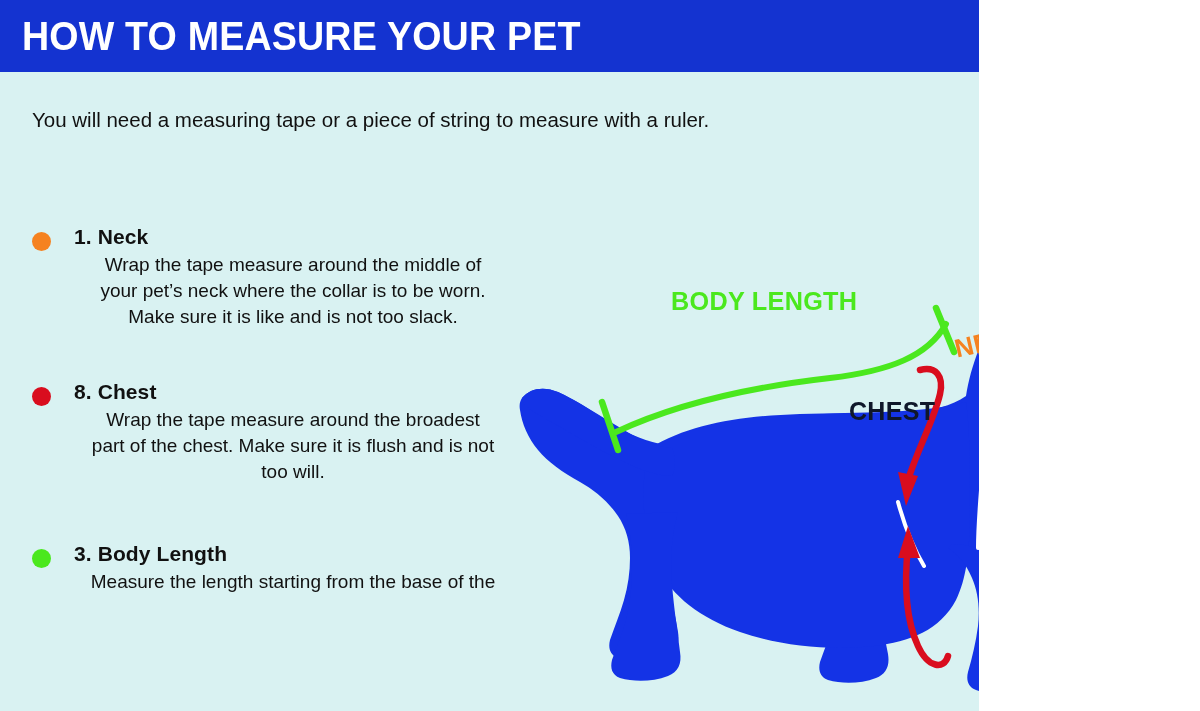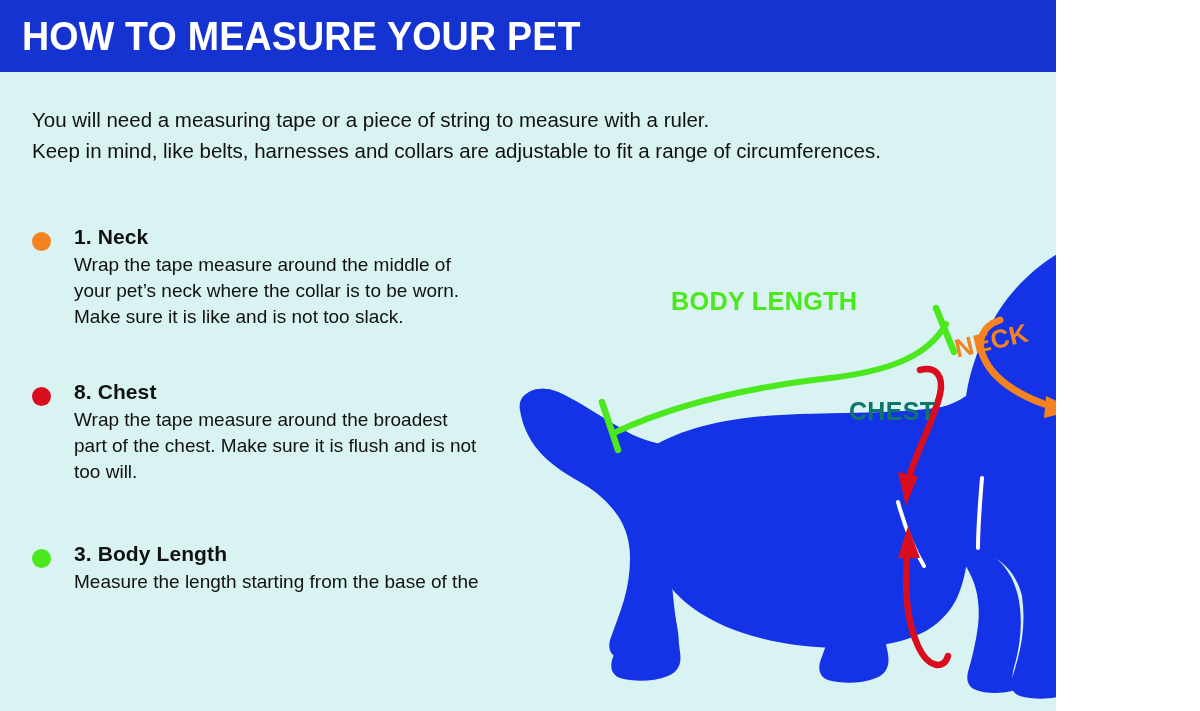--- a/index.html
+++ b/index.html
@@ -2,21 +2,21 @@
 <html><head>
 <meta charset="utf-8">
 <style>
   html, body {
     margin: 0;
     padding: 0;
     background: #ffffff;
   }
   #page {
     position: relative;
-    width: 1056px;
+    width: 979px;
     height: 711px;
     background: #d9f2f2;
     overflow: hidden;
     font-family: "Liberation Sans", sans-serif;
   }
 
   
   #header-bar {
     position: absolute;
     left: 0; top: 0;
@@ -73,21 +73,21 @@
     font-weight: bold;
     line-height: 26px;
     letter-spacing: 0.1px;
     margin-bottom: 2px;
   }
   .step-desc {
     color: #111111;
     font-size: 19px;
     line-height: 26px;
   }
-  .step-desc .line { display: block; white-space: nowrap; }
+  .step-desc .line { display: block; white-space: nowrap; text-align: center; }
 
   #step-1 { top: 224px; }
   #step-2 { top: 379px; }
   #step-3 { top: 541px; }
 
   
   #diagram {
     position: absolute;
     left: 500px;
     top: 180px;
@@ -115,35 +115,34 @@
     top: 334px;
     font-size: 26px;
     color: #f58220;
     transform: rotate(-13deg);
     transform-origin: left center;
   }
   #label-chest {
     left: 849px;
     top: 397px;
     font-size: 25px;
-    color: #0f766e;
+    color: #0f172a;
   }
 </style>
 </head>
 <body>
 
 <div id="page">
 
   <div id="header-bar">
     <div id="header-title">HOW TO MEASURE YOUR PET</div>
   </div>
 
   <div id="intro">
     <span class="line">You will need a measuring tape or a piece of string to measure with a ruler.</span>
-    <span class="line">Keep in mind, like belts, harnesses and collars are adjustable to fit a range of circumferences.</span>
   </div>
 
   <div class="step" id="step-1">
     <span class="step-bullet" style="background:#f58220"></span>
     <div class="step-body">
       <div class="step-title">1. Neck</div>
       <div class="step-desc">
         <span class="line">Wrap the tape measure around the middle of</span>
         <span class="line">your pet’s neck where the collar is to be worn.</span>
         <span class="line">Make sure it is like and is not too slack.</span>

